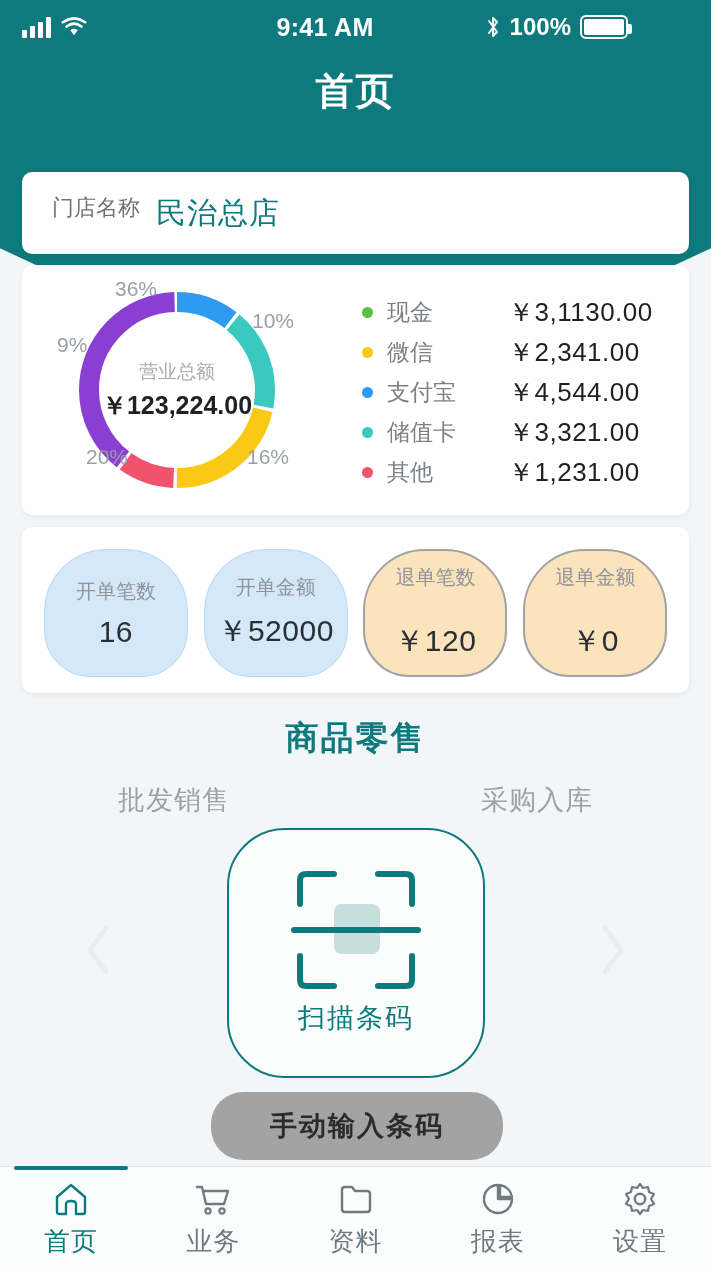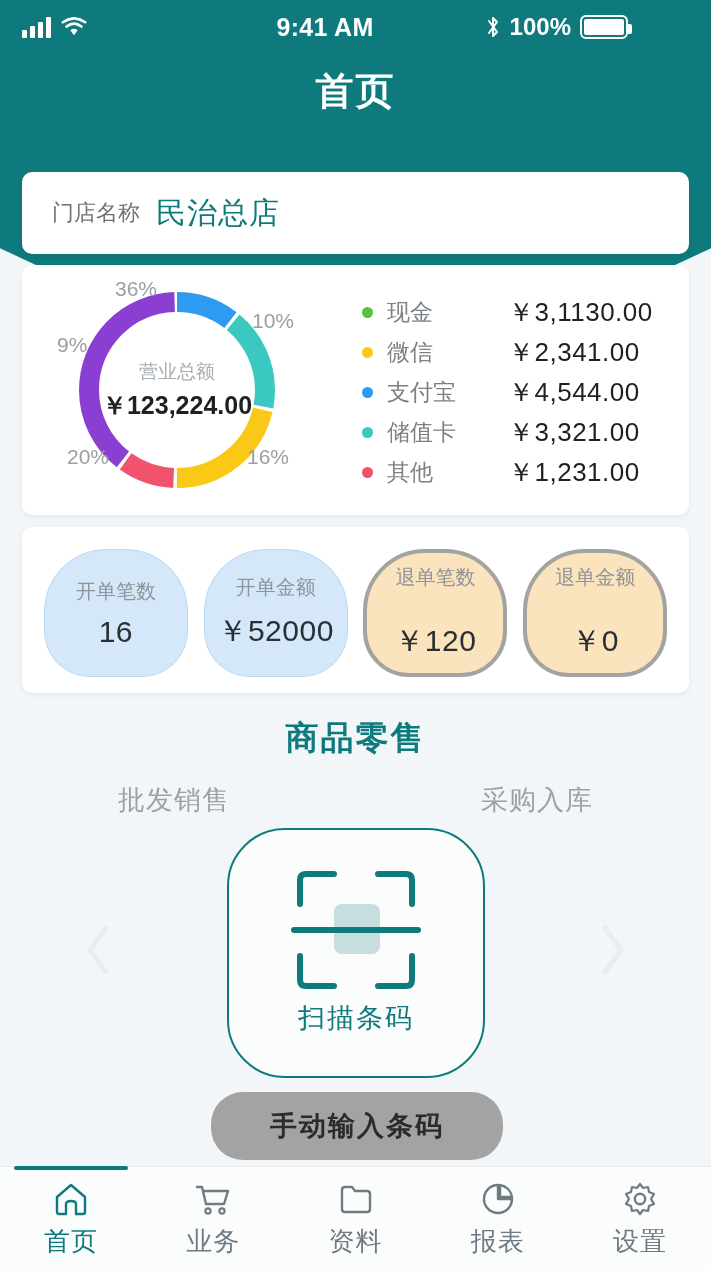--- a/index.html
+++ b/index.html
@@ -63,21 +63,21 @@
   }
 
   
   .store-card {
     position: absolute; left: 22px; top: 172px; width: 667px; height: 82px;
     background: #ffffff; border-radius: 10px; z-index: 3;
     display: flex; align-items: center;
     box-shadow: 0 2px 5px rgba(0,0,0,.08);
     padding: 0 30px;
   }
-  .field { display: flex; align-items: center; }
+  .field { display: flex; align-items: flex-start; }
   .field .lab { font-size: 22px; color: #6d7275; }
   .field .val { font-size: 30px; color: #0E7A7D; font-weight: 500; margin-left: 16px; letter-spacing: 1px; }
   .field.right { margin-left: auto; }
 
   
   .chart-card {
     position: absolute; left: 22px; top: 265px; width: 667px; height: 250px;
     background: #fff; border-radius: 10px; z-index: 3;
     box-shadow: 0 2px 5px rgba(0,0,0,.06);
     display: flex;
@@ -106,21 +106,21 @@
     box-shadow: 0 2px 5px rgba(0,0,0,.06);
     display: flex; align-items: flex-end; justify-content: space-around;
     padding: 16px 14px;
   }
   .pill {
     width: 144px; height: 128px;
     display: flex; flex-direction: column; align-items: center; justify-content: center;
     border-radius: 62px 62px 46px 46px;
   }
   .pill.blue { background: #d5e8f9; border: 1px solid #b9d9f3; }
-  .pill.orange { background: #fbe3bd; border: 4px solid #a3a3a3; gap: 20px; }
+  .pill.orange { background: #fbe3bd; border: 2px solid #a3a3a3; gap: 20px; }
   .pill .p-lab { font-size: 20px; color: #8e949a; margin-bottom: 10px; }
   .pill .p-val { font-size: 30px; color: #2a2f33; font-weight: 500; letter-spacing: .5px; }
 
   
   .carousel { position: absolute; left: 0; top: 716px; width: 711px; height: 370px; z-index: 2; }
   .car-title {
     position: absolute; left: 0; top: 0; width: 100%; text-align: center;
     font-size: 33px; font-weight: 700; color: #0E7A7D; letter-spacing: 2px;
   }
   .car-side { position: absolute; top: 66px; font-size: 27px; color: #9ba2a7; letter-spacing: 1px; }
@@ -221,21 +221,21 @@
             <circle cx="103" cy="103" r="88" stroke="#8B3ED2" stroke-dasharray="215.35874644885246 337.5615605829511" stroke-dashoffset="-334.18260315109" transform="rotate(-90 103 103)"></circle>
           </g>
       </svg>
       <div class="donut-center">
         <div class="dc-lab">营业总额</div>
         <div class="dc-val">￥123,224.00</div>
       </div>
       <span class="pct" style="left:93px; top:12px;">36%</span>
       <span class="pct" style="left:230px; top:44px;">10%</span>
       <span class="pct" style="left:225px; top:180px;">16%</span>
-      <span class="pct" style="left:45px; top:180px;">20%</span>
+      <span class="pct" style="left:64px; top:180px;">20%</span>
       <span class="pct" style="left:35px; top:68px;">9%</span>
     </div>
     <div class="legend" id="legend">
         <div class="legend-row">
           <span class="dot" style="background:#5BBF45"></span>
           <span class="lg-name">现金</span>
           <span class="lg-val">￥3,1130.00</span>
         </div>
         <div class="legend-row">
           <span class="dot" style="background:#FAC917"></span>

